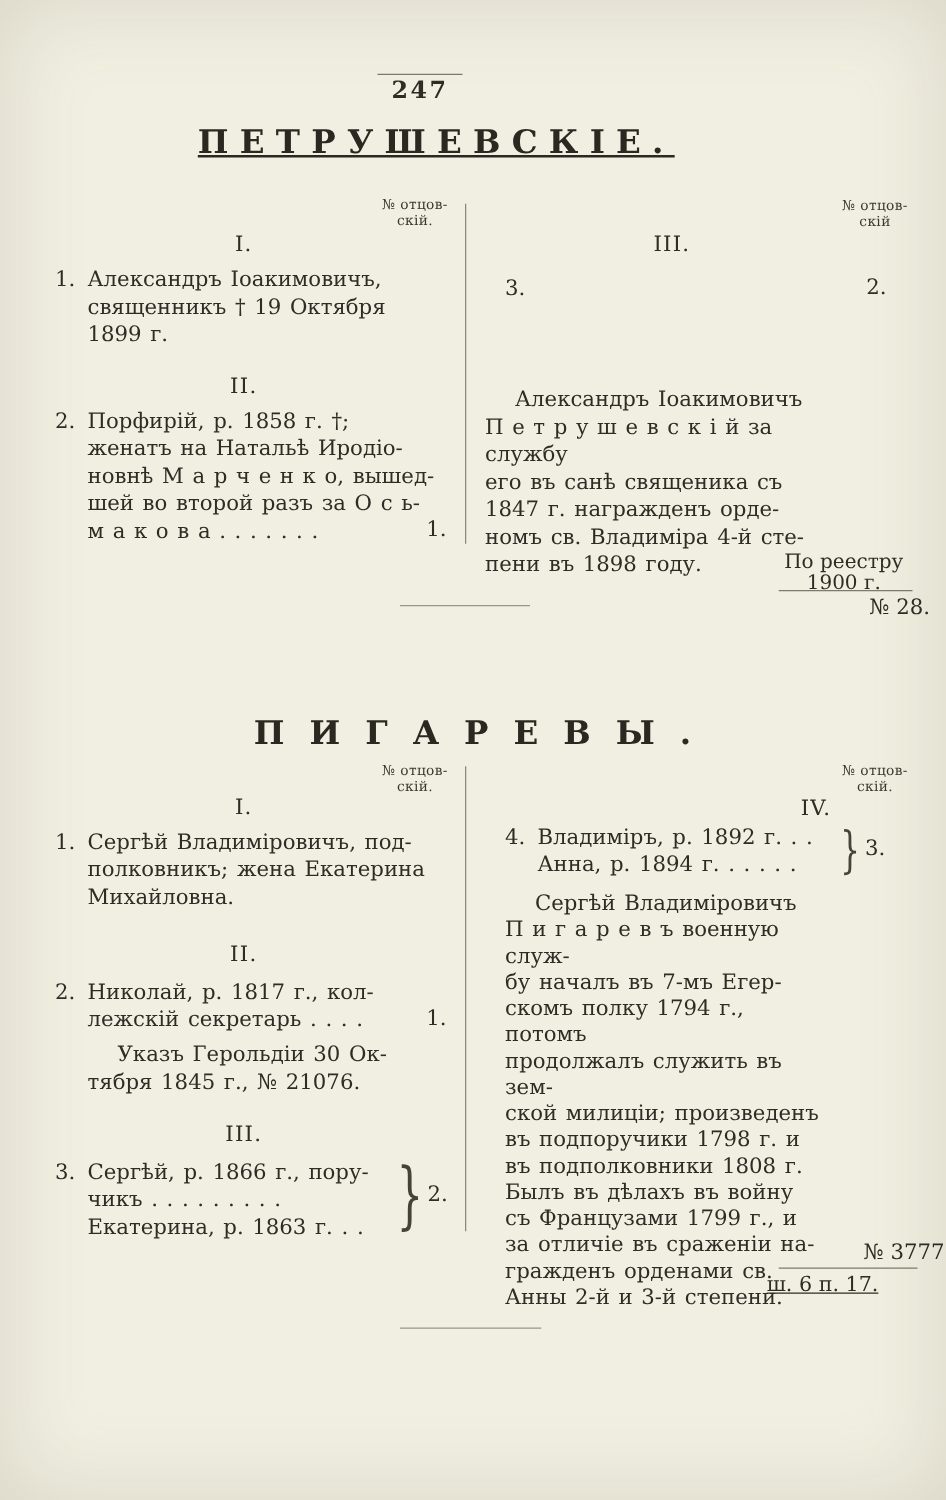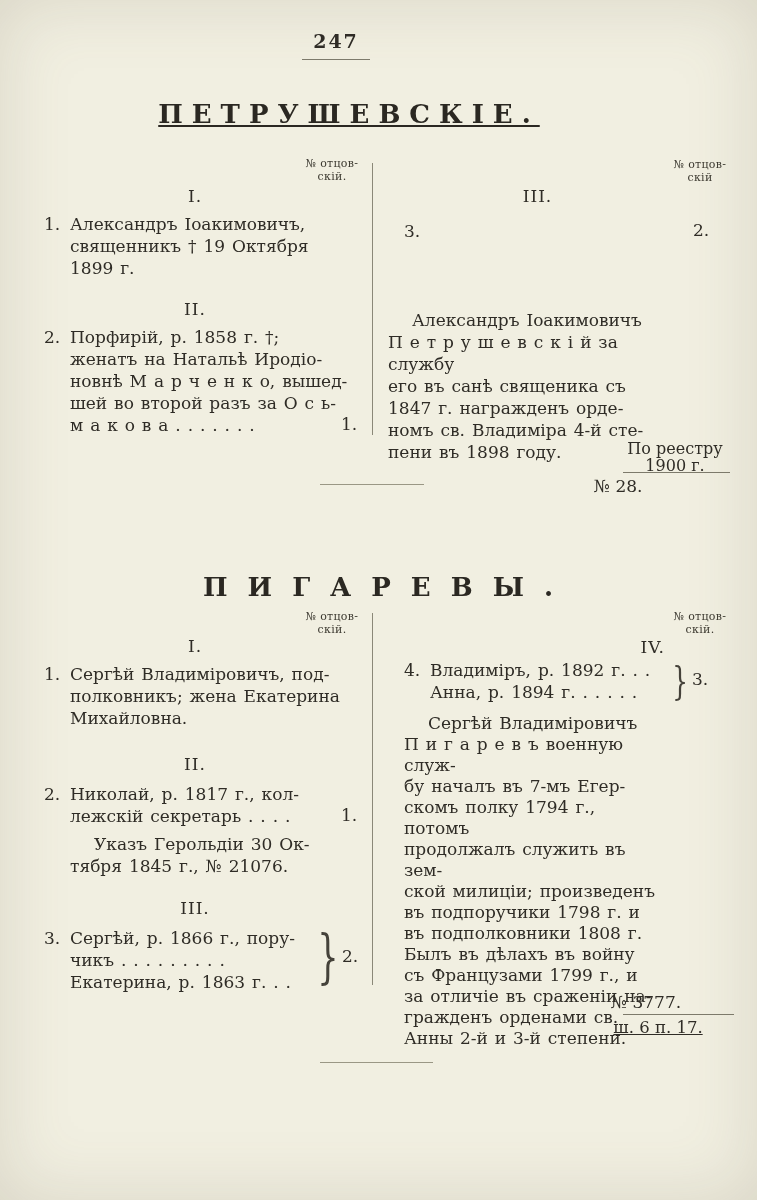--- a/index.html
+++ b/index.html
@@ -20,32 +20,32 @@
     color:#2f2c26;
   }
   .entry{padding-left:26px;}
   .entry .num{position:absolute;left:0;top:0;}
   .indent1{text-indent:24px;}
   .roman{font-size:17px;text-align:center;letter-spacing:1px;}
   .colhead{
     font-size:11px;line-height:13px;text-align:center;
     color:#3b382f;letter-spacing:.3px;
   }
-  .page-num{font-size:19px;font-weight:bold;text-align:center;letter-spacing:2px;}
+  .page-num{font-size:19px;font-weight:bold;text-align:center;letter-spacing:2px;margin-top:31px;}
   .sec-title{
     font-size:26px;font-weight:bold;text-align:center;color:#2b2822;
   }
   .sp1{letter-spacing:9px;padding-left:9px;}
   .sp2{letter-spacing:20px;padding-left:20px;}
   .rule-v{width:1px;background:#8b8878;}
   .rule-h{height:1px;background:#7d7a6b;}
   .dash{height:1px;background:#9a9785;}
   .ref-num{font-size:17px;}
   .right-block{text-align:center;font-size:16px;line-height:17px;}
-  .ref-no{text-align:left;font-size:17px;}
+  .ref-no{text-align:right;font-size:17px;}
   .brace{
     color:#45423a;
     transform-origin:center center;
     font-family:"DejaVu Serif", serif;
   }
 </style>
 </head>
 <body>
 
 <div id="page">

